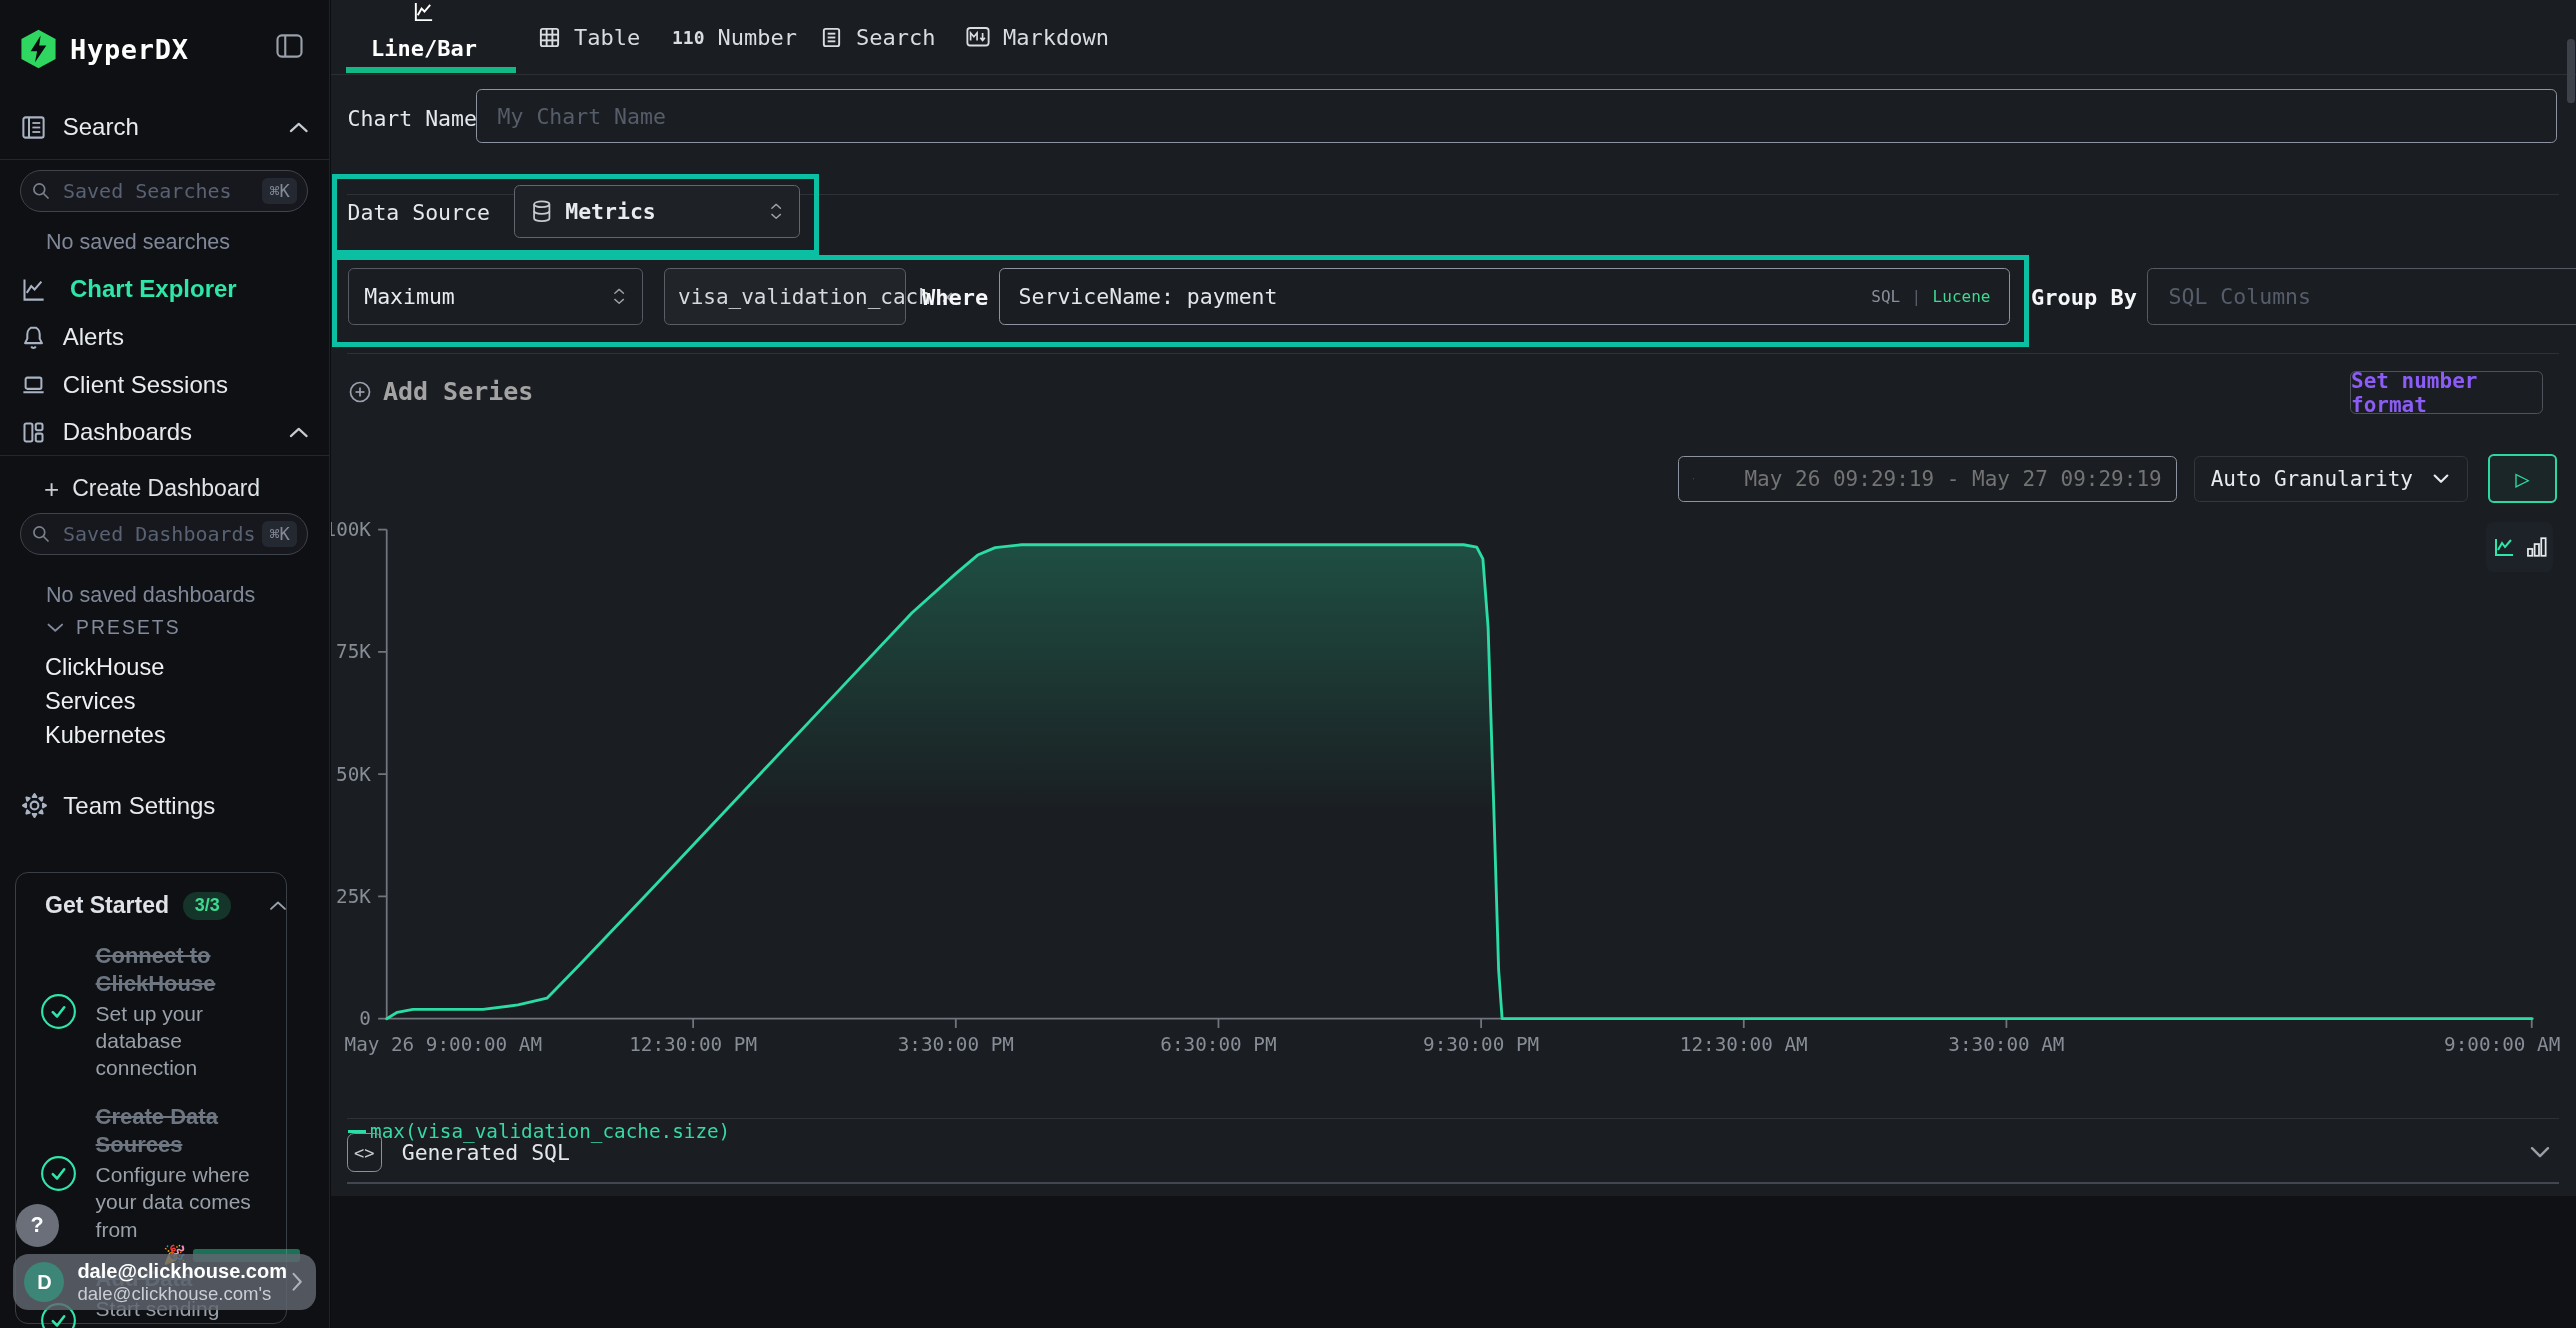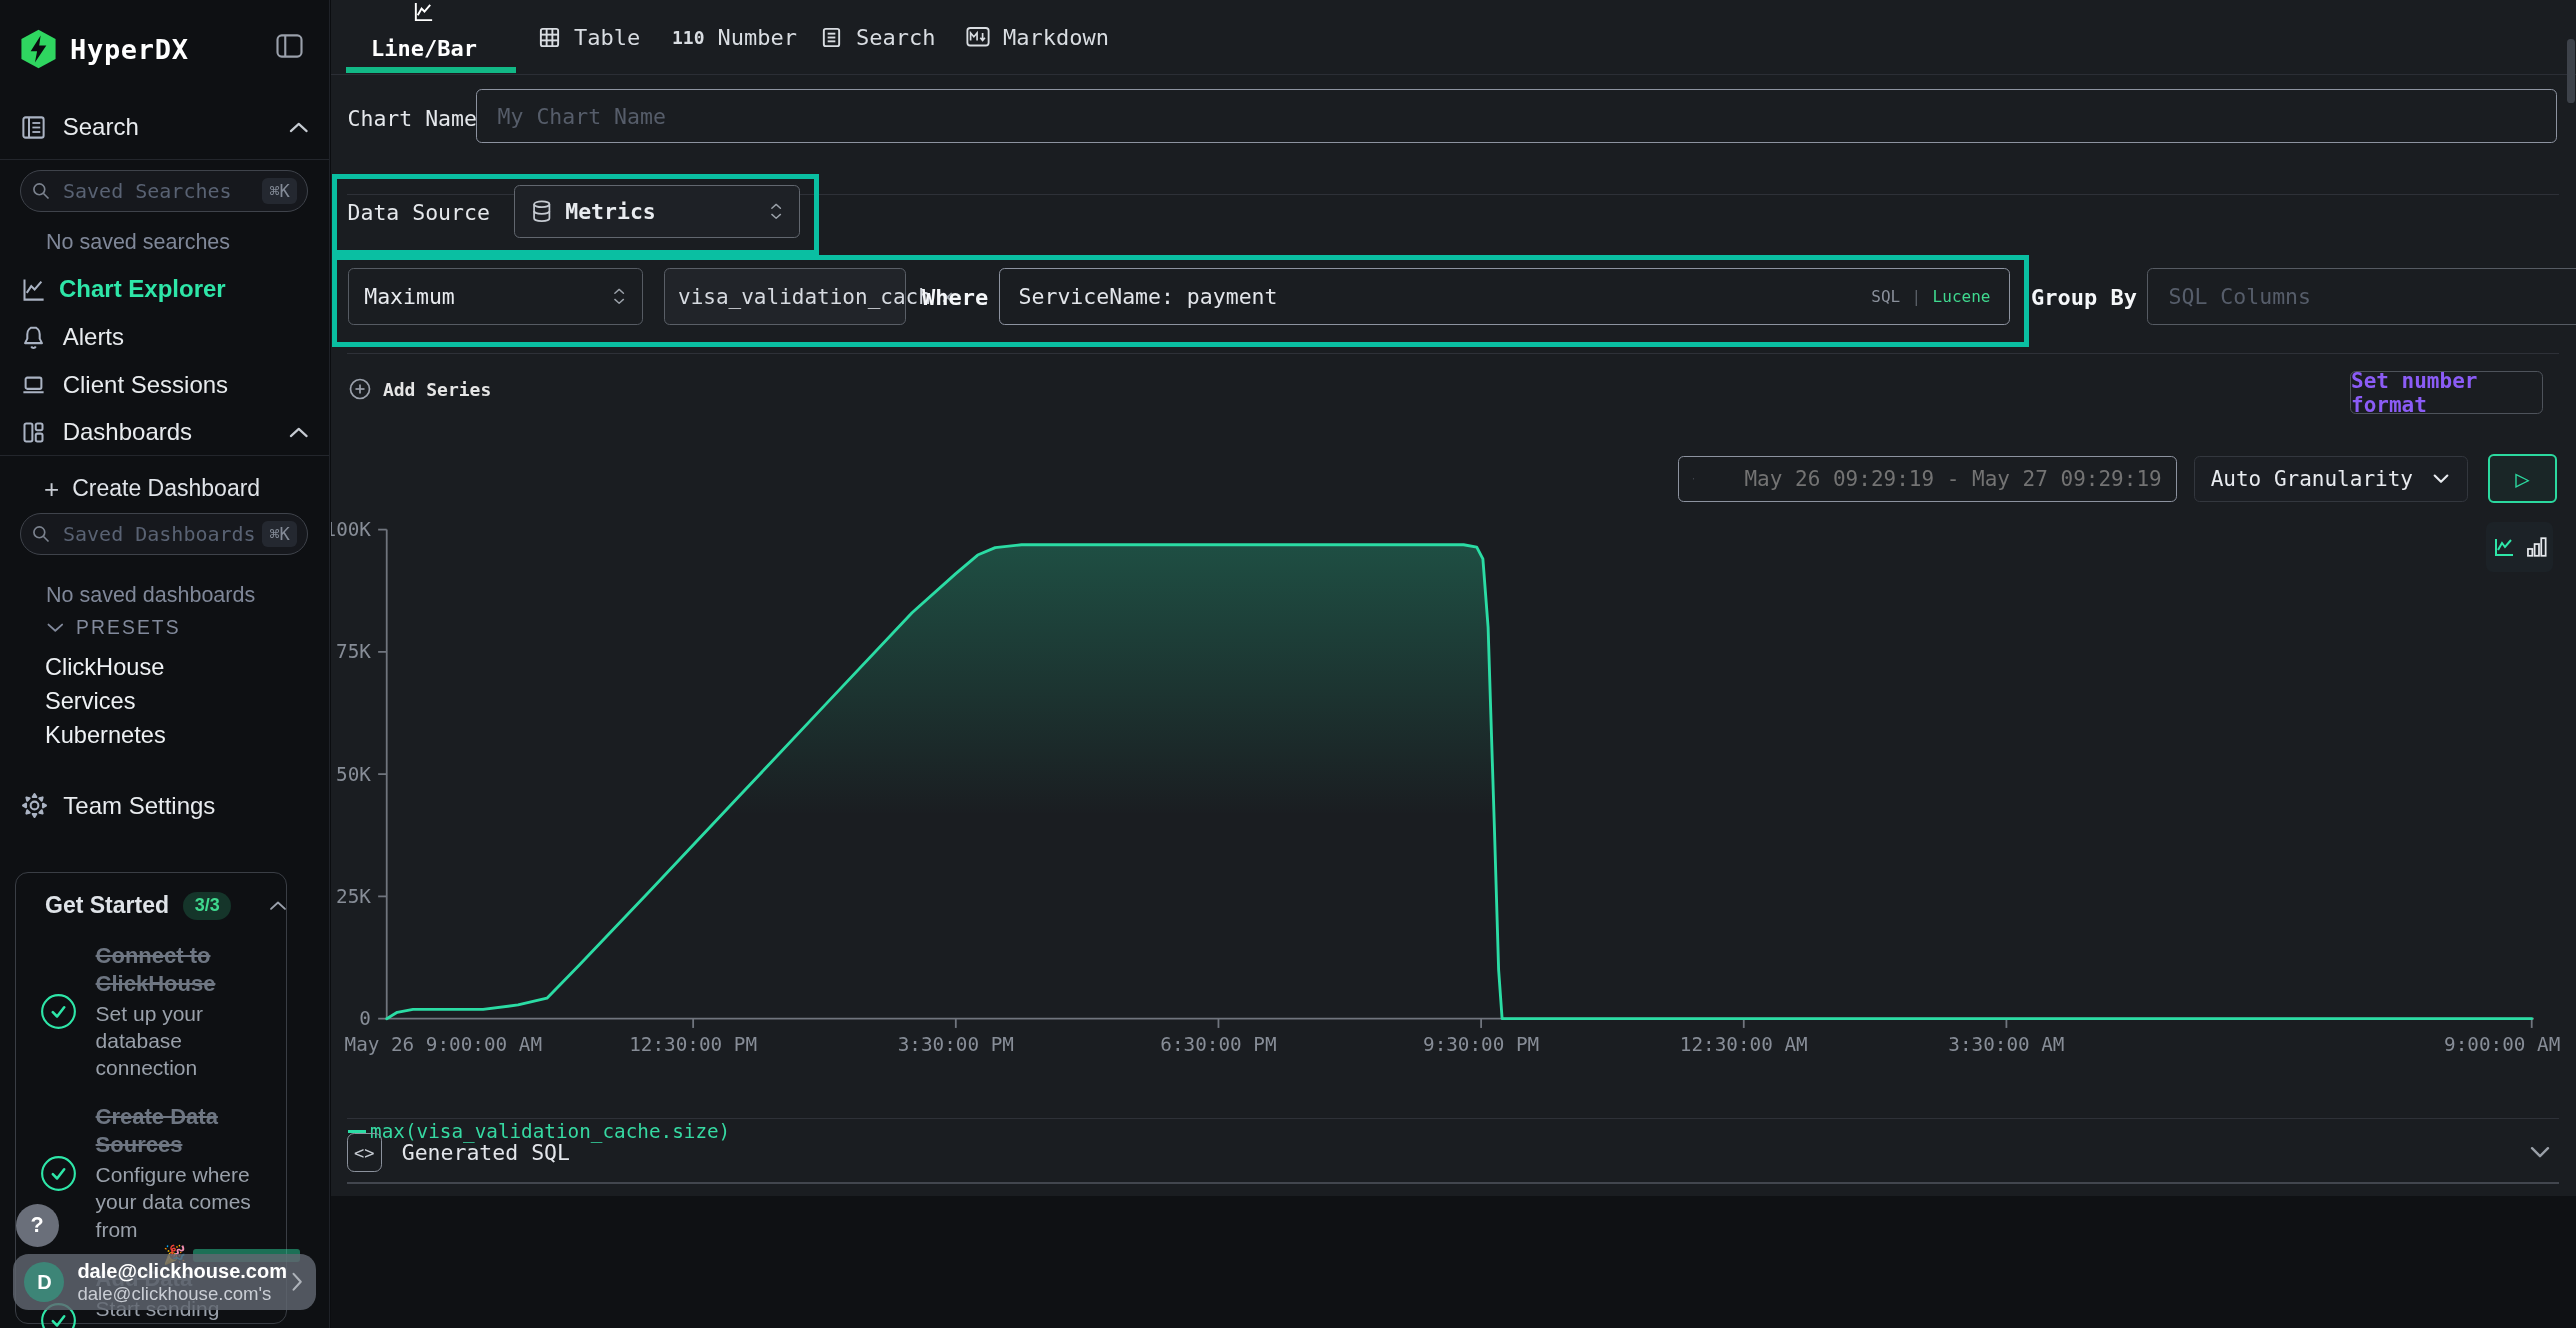--- a/index.html
+++ b/index.html
@@ -113,21 +113,21 @@
       <input type="text" placeholder="Saved Searches" style="">
       <span class="kbd">⌘K</span>
     </div>
     <div class="abs muted-note" style="left:46px;top:230px;">No saved searches</div>
 
     <div class="abs" style="left:20px;top:275px;display:flex;align-items:center;">
       <svg width="27" height="27" viewBox="0 0 24 24" style="color:#aab3c3;">
         <path d="M4 3 V21 H21" fill="none" stroke="currentColor" stroke-width="1.8"></path>
         <polyline points="6,15 10,9 13,12 19,5" fill="none" stroke="currentColor" stroke-width="1.8"></polyline>
       </svg>
-      <span style="margin-left:12px;font-size:24px;font-weight:bold;color:#2ee6a8;">Chart Explorer</span>
+      <span style="margin-left:23px;font-size:24px;font-weight:bold;color:#2ee6a8;">Chart Explorer</span>
     </div>
 
     <div class="abs" style="left:20px;top:323px;display:flex;align-items:center;">
       <svg width="27" height="27" viewBox="0 0 24 24" style="color:#aab3c3;">
         <path d="M12 3 C8.7 3 6.5 5.6 6.5 9 V13 L4.5 17 H19.5 L17.5 13 V9 C17.5 5.6 15.3 3 12 3 Z" fill="none" stroke="currentColor" stroke-width="1.8" stroke-linejoin="round"></path>
         <path d="M10 20 a2.2 2.2 0 0 0 4 0" fill="none" stroke="currentColor" stroke-width="1.8"></path>
       </svg>
       <span class="sb-item-label" style="margin-left:15.7px;">Alerts</span>
     </div>
 
@@ -356,21 +356,21 @@
     </div>
 
     <div class="divider" style="top:353px;"></div>
 
     <div class="abs" style="left:16.5px;top:377px;display:flex;align-items:center;gap:11.4px;cursor:pointer;">
       <svg width="24" height="24" viewBox="0 0 24 24">
         <circle cx="12" cy="12" r="9.5" fill="none" stroke="#9aa0ab" stroke-width="1.7"></circle>
         <line x1="12" y1="7.5" x2="12" y2="16.5" stroke="#9aa0ab" stroke-width="1.7"></line>
         <line x1="7.5" y1="12" x2="16.5" y2="12" stroke="#9aa0ab" stroke-width="1.7"></line>
       </svg>
-      <span class="mono" style="font-size:18px;font-weight:bold;color:#e5e5e5;">Add Series</span>
+      <span class="mono" style="font-size:25px;font-weight:bold;color:#a3a3a3;">Add Series</span>
     </div>
 
     <div class="btn" style="left:2019px;top:371px;width:193px;height:43px;font-size:21px;font-weight:bold;color:#8b5cf6;">
       <span>Set number format</span>
     </div>
 
     <div class="inp" style="left:1347px;top:456px;width:499px;height:46px;padding:0 14.3px;">
       <svg width="20" height="21.5" viewBox="0 0 22 24" style="margin-right:14.3px;">
         <rect x="2" y="4" width="18" height="18" rx="2" fill="#8a909b"></rect>
         <rect x="2" y="9" width="18" height="1.8" fill="#1a1d21"></rect>

